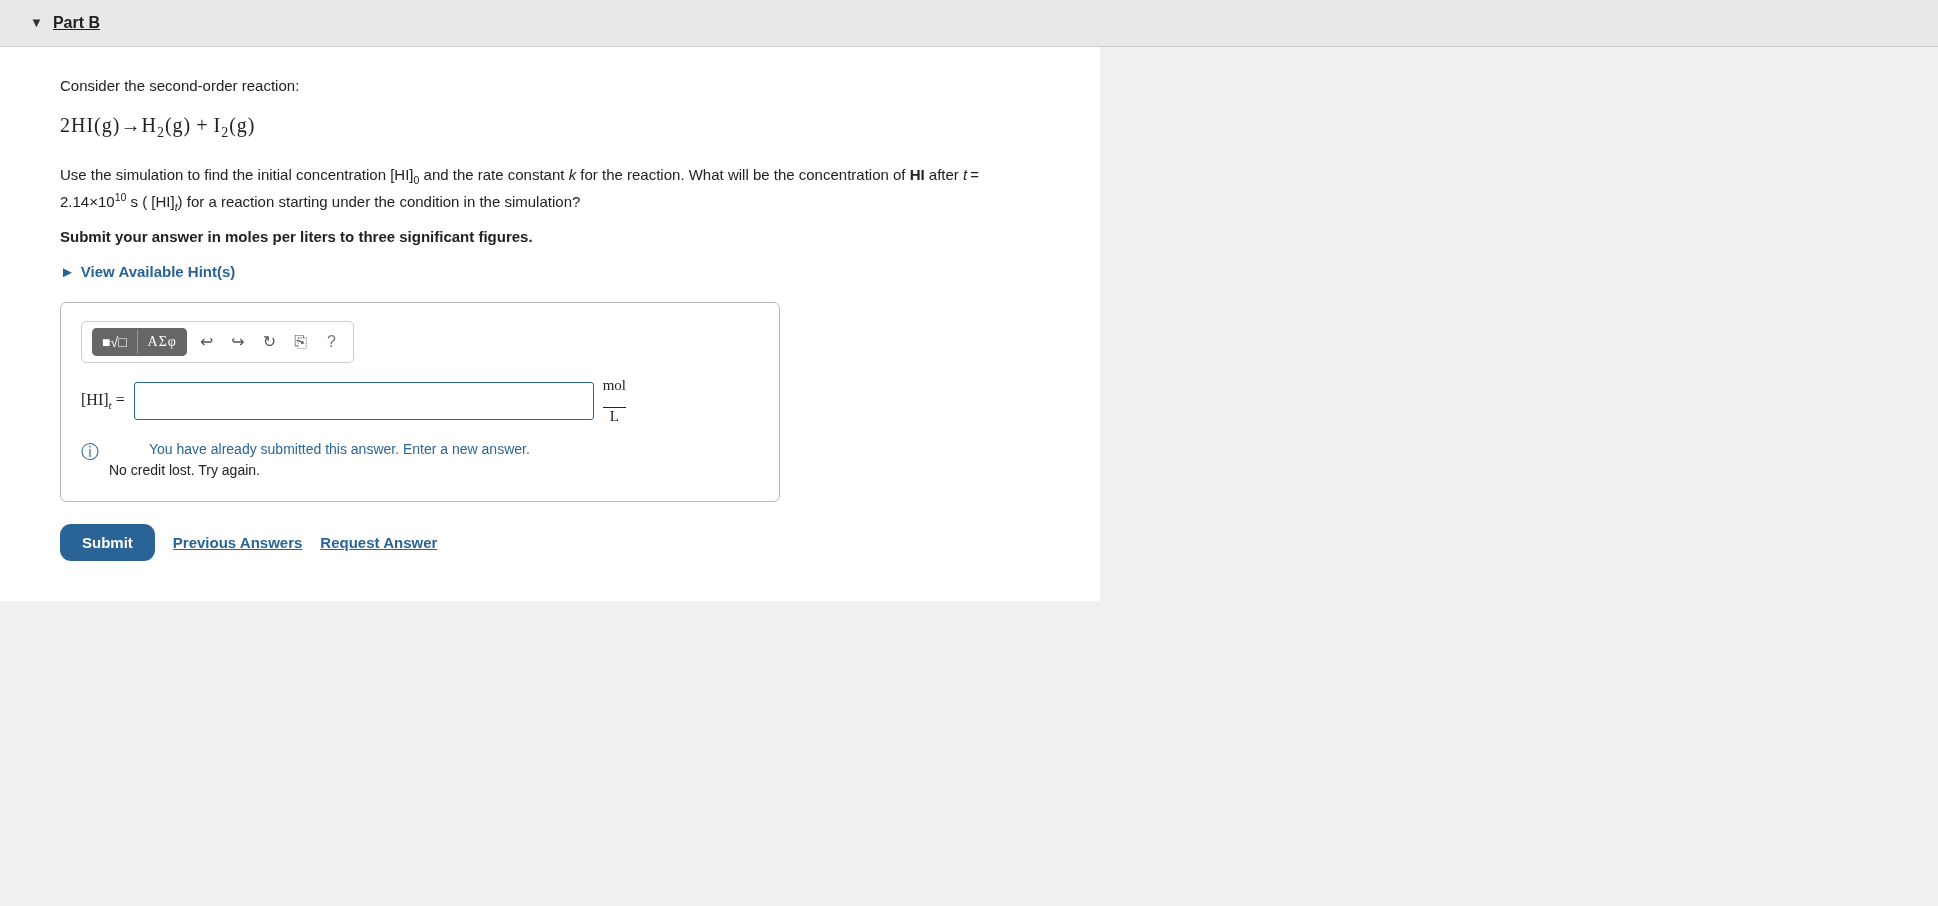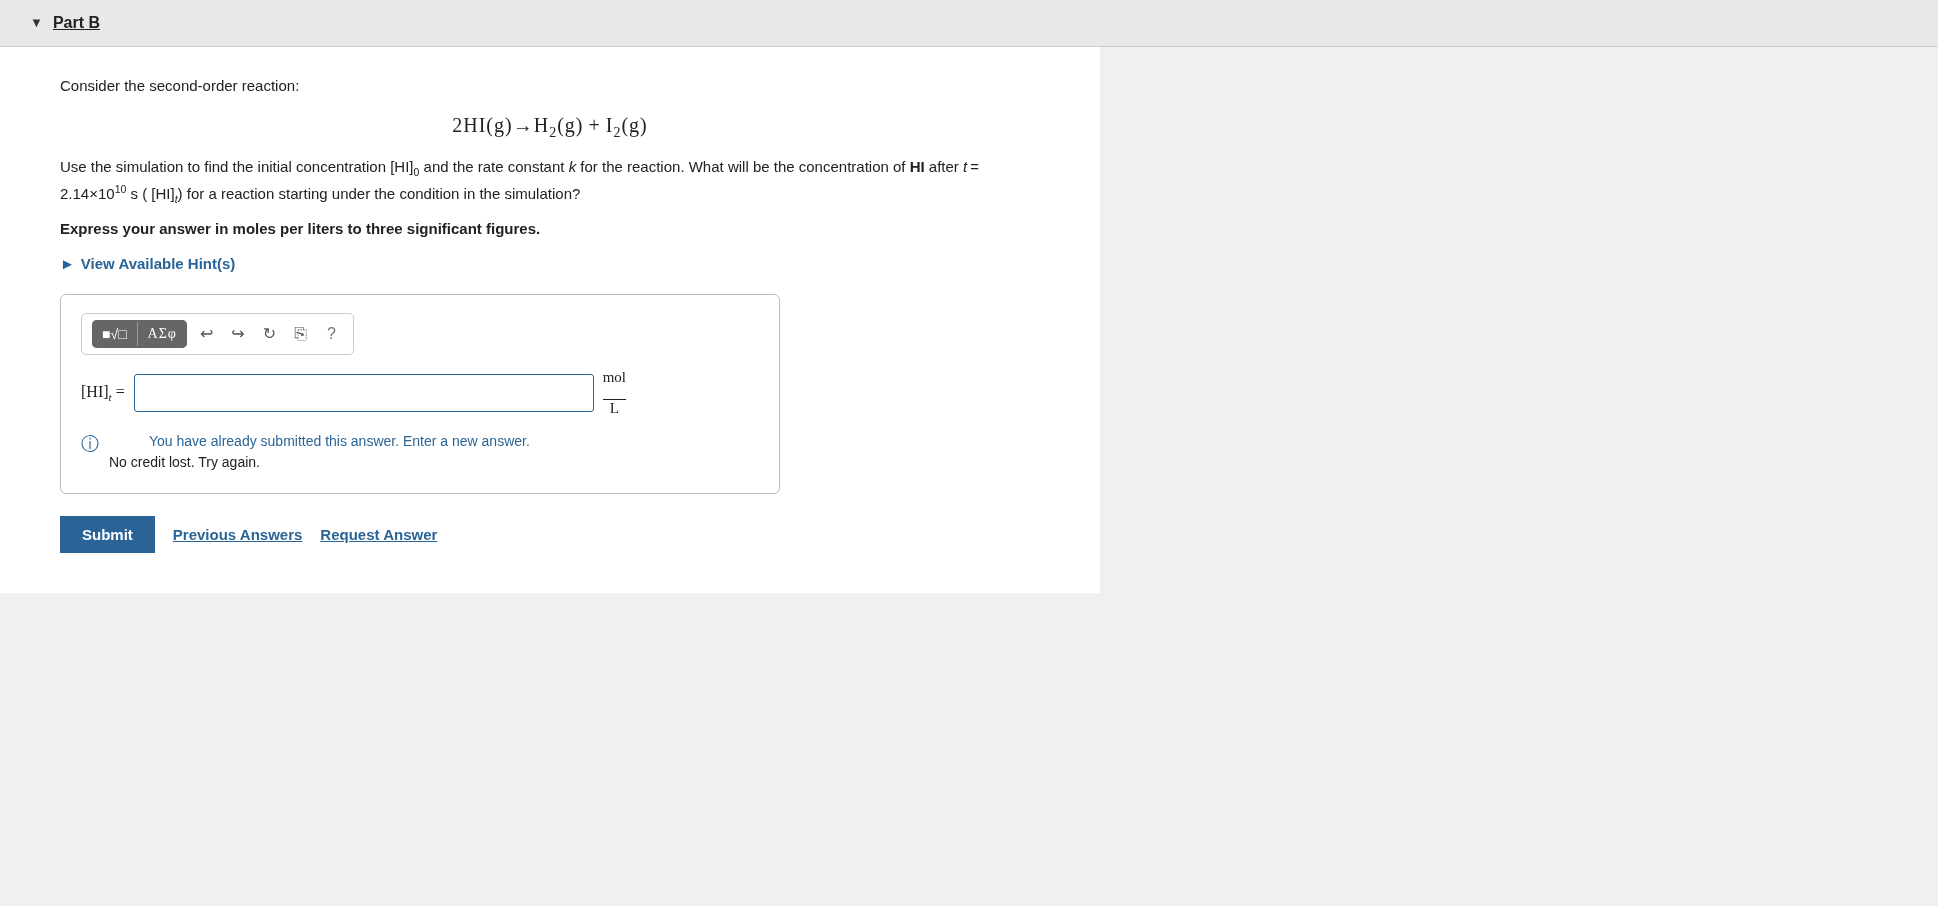--- a/index.html
+++ b/index.html
@@ -46,24 +46,24 @@
     }
 
     .intro-text {
       font-family: Arial, sans-serif;
       font-size: 15px;
       color: #222;
       margin-bottom: 20px;
     }
 
     .equation-block {
-      text-align: center;
+      text-align: left;
       font-size: 20px;
       font-family: Georgia, 'Times New Roman', serif;
-      margin-bottom: 14px;
+      margin-bottom: 22px;
       letter-spacing: 1px;
     }
 
     .question-text {
       font-family: Arial, sans-serif;
       font-size: 15px;
       color: #222;
       line-height: 1.6;
       margin-bottom: 12px;
     }
@@ -241,21 +241,21 @@
       display: flex;
       align-items: center;
       gap: 18px;
       margin-top: 4px;
     }
 
     .submit-btn {
       background: #2a6496;
       color: #fff;
       border: none;
-      border-radius: 0;
+      border-radius: 11px;
       padding: 10px 22px;
       font-size: 15px;
       font-family: Arial, sans-serif;
       font-weight: bold;
       cursor: pointer;
     }
 
     .action-link {
       color: #2a6496;
       font-family: Arial, sans-serif;
@@ -290,21 +290,21 @@
       2HI(g)→H<sub>2</sub>(g) + I<sub>2</sub>(g)
     </div>
 
     
     <p class="question-text">
       Use the simulation to find the initial concentration [HI]<sub>0</sub> and the rate constant <em>k</em> for the reaction. What will be the concentration of <strong>HI</strong> after <em>t</em> = 2.14×10<sup>10</sup> s (
       [HI]<sub><em>t</em></sub>) for a reaction starting under the condition in the simulation?
     </p>
 
     
-    <p class="express-text">Express your answer in moles per liters to three significant figures.</p>
+    <p class="express-text">Submit your answer in moles per liters to three significant figures.</p>
 
     
     <a class="hint-link">
       <span>►</span>
       <span>View Available Hint(s)</span>
     </a>
 
     
     <div class="answer-box">
 

